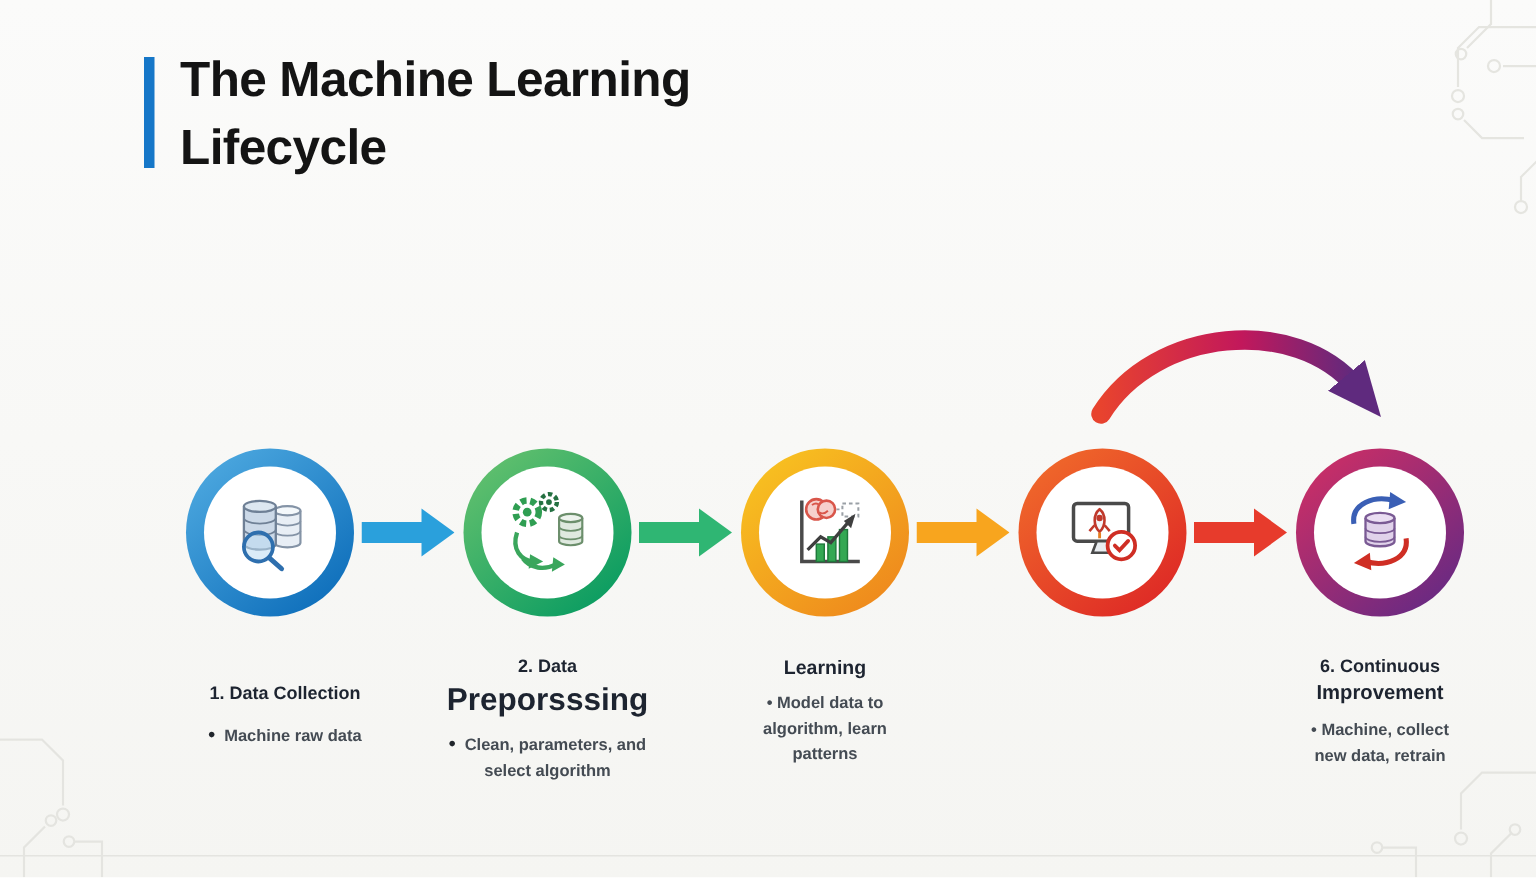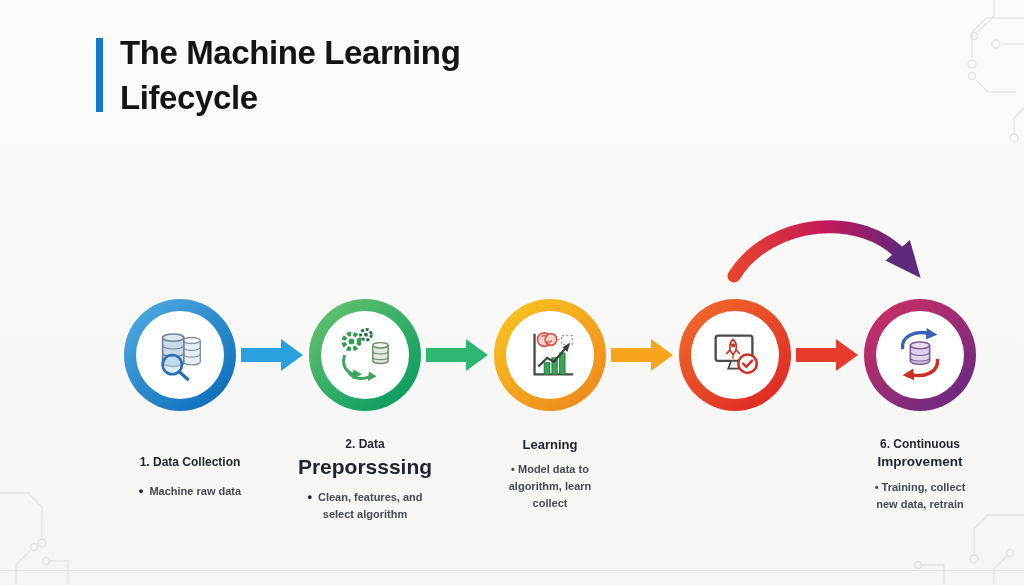--- a/index.html
+++ b/index.html
@@ -275,39 +275,39 @@
       </div>
     </div>
   </div>
 
   <div class="step-label s2">
     <div class="t1">2. Data</div>
     <div class="t2">Preporsssing</div>
     <div class="desc">
       <div class="dot-line">
         <span class="dot">•</span>
-        <span>Clean, features, and</span>
+        <span>Clean, parameters, and</span>
       </div>
       <div>select algorithm</div>
     </div>
   </div>
 
   <div class="step-label s3">
     <div class="t2">Learning</div>
     <div class="desc">
       <div>• Model data to</div>
       <div>algorithm, learn</div>
-      <div>collect</div>
+      <div>patterns</div>
     </div>
   </div>
 
 
   <div class="step-label s5">
     <div class="t1">6. Continuous</div>
     <div class="t2">Improvement</div>
     <div class="desc">
-      <div>• Training, collect</div>
+      <div>• Machine, collect</div>
       <div>new data, retrain</div>
     </div>
   </div>
 
   <div class="bottom-rule"></div>
 </div>
 
 </body></html>

